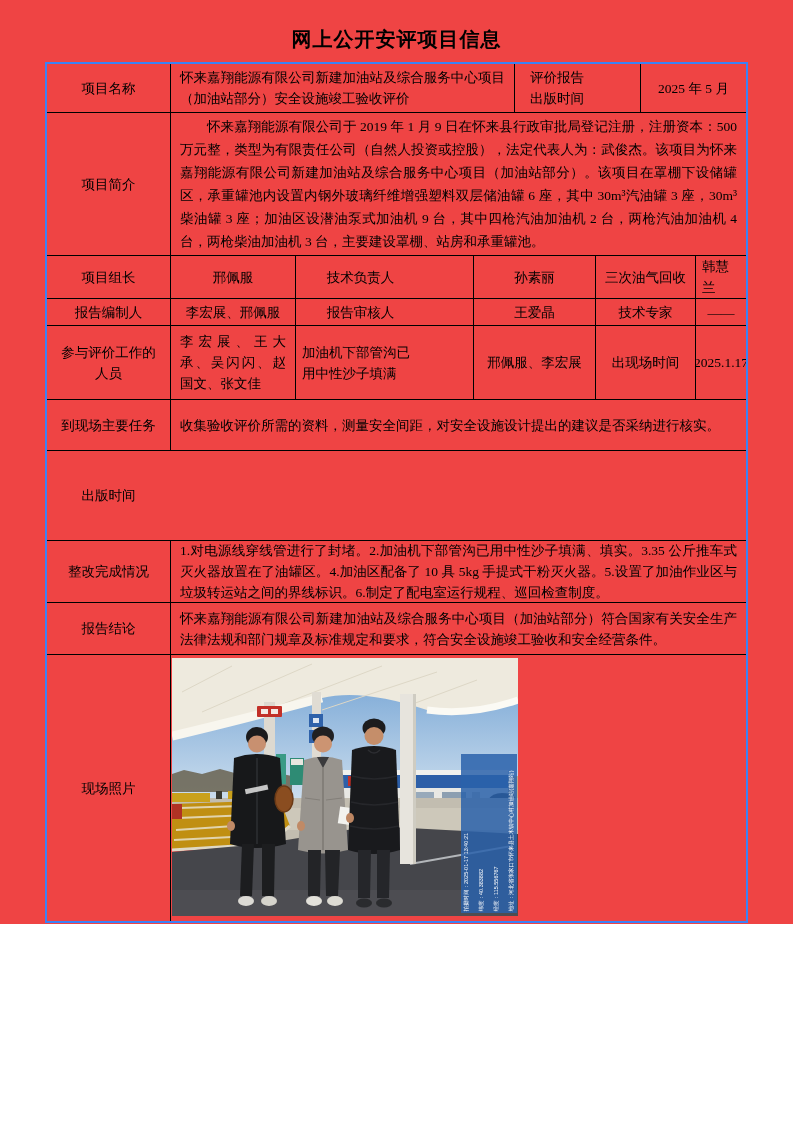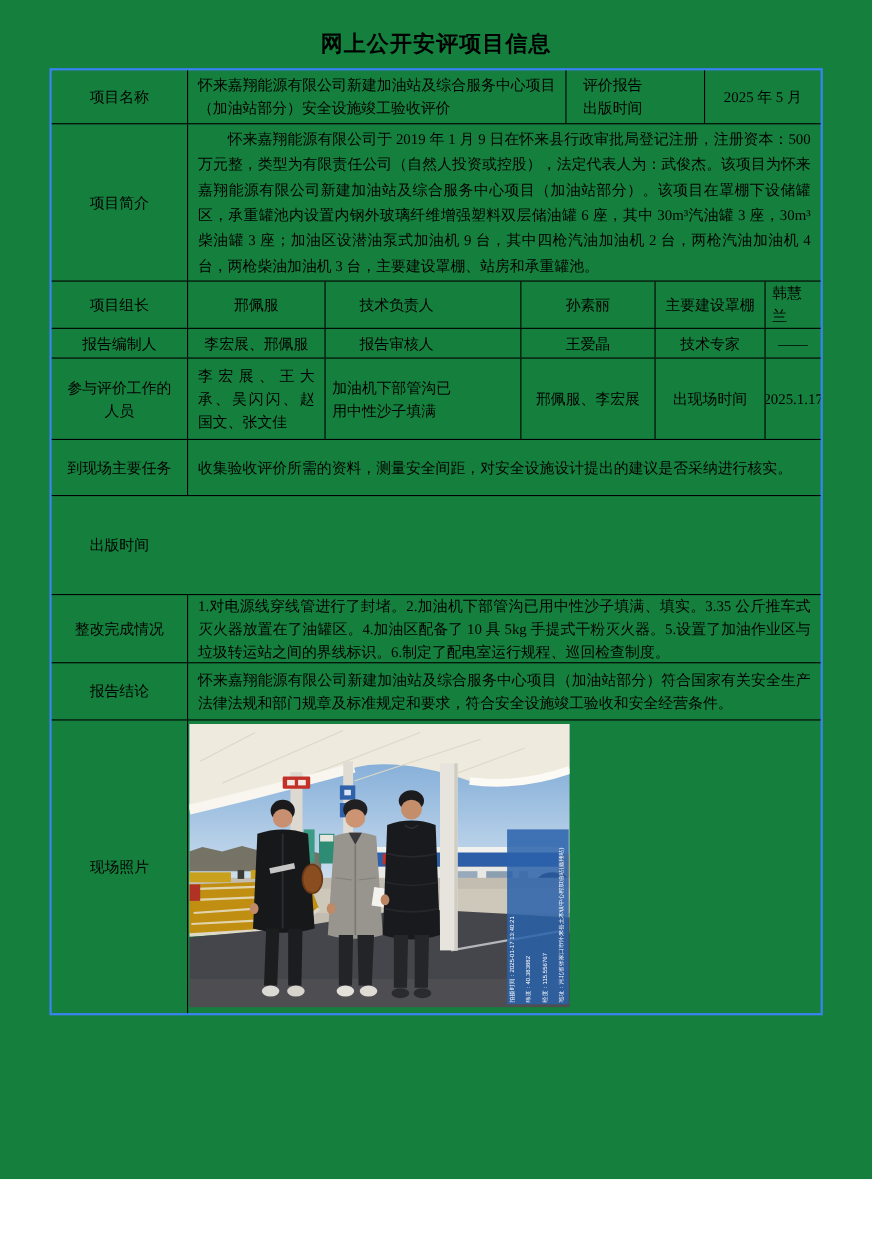--- a/index.html
+++ b/index.html
@@ -1,16 +1,16 @@
 <!DOCTYPE html>
 <html><head>
 <meta charset="utf-8">
 <style>
   html,body{margin:0;padding:0;background:#ffffff;}
-  .page{position:relative;width:793px;height:1072px;background:#15803d;
+  .page{position:relative;width:793px;height:924px;background:#ef4444;
         font-family:"Liberation Serif","DejaVu Serif",serif;color:#000;}
   .doc-title{position:absolute;top:26px;left:0;width:793px;text-align:center;
         font-size:20px;font-weight:bold;letter-spacing:1px;}
   .tbl{position:absolute;left:45px;top:62px;width:703px;box-sizing:border-box;
         border:2px solid #3b82f6;}
   .row{display:flex;box-sizing:border-box;border-top:1px solid #000;}
   .row:first-child{border-top:none;}
   .cell{box-sizing:border-box;border-left:1px solid #000;display:flex;
         align-items:center;font-size:13.5px;line-height:21px;overflow:hidden;}
   .cell:first-child{border-left:none;}
@@ -67,21 +67,21 @@
       <div class="cell txt wC2">
           <div class="inner indent">怀来嘉翔能源有限公司于 2019 年 1 月 9 日在怀来县行政审批局登记注册，注册资本：500万元整，类型为有限责任公司（自然人投资或控股），法定代表人为：武俊杰。该项目为怀来嘉翔能源有限公司新建加油站及综合服务中心项目（加油站部分）。该项目在罩棚下设储罐区，承重罐池内设置内钢外玻璃纤维增强塑料双层储油罐 6 座，其中 30m³汽油罐 3 座，30m³柴油罐 3 座；加油区设潜油泵式加油机 9 台，其中四枪汽油加油机 2 台，两枪汽油加油机 4 台，两枪柴油加油机 3 台，主要建设罩棚、站房和承重罐池。</div>
         </div>
     </div>
 
     <div class="row h3">
       <div class="cell lab w-lab">项目组长</div>
       <div class="cell ctr wA2">邢佩服</div>
       <div class="cell ctr wA3">技术负责人</div>
       <div class="cell ctr wA4">孙素丽</div>
-      <div class="cell ctr wA5">主要建设罩棚</div>
+      <div class="cell ctr wA5">三次油气回收</div>
       <div class="cell ctr wA6">韩慧兰</div>
     </div>
 
     <div class="row h4">
       <div class="cell lab w-lab">报告编制人</div>
       <div class="cell ctr wA2">李宏展、邢佩服</div>
       <div class="cell ctr wA3">报告审核人</div>
       <div class="cell ctr wA4">王爱晶</div>
       <div class="cell ctr wA5">技术专家</div>
       <div class="cell ctr wA6">——</div>

